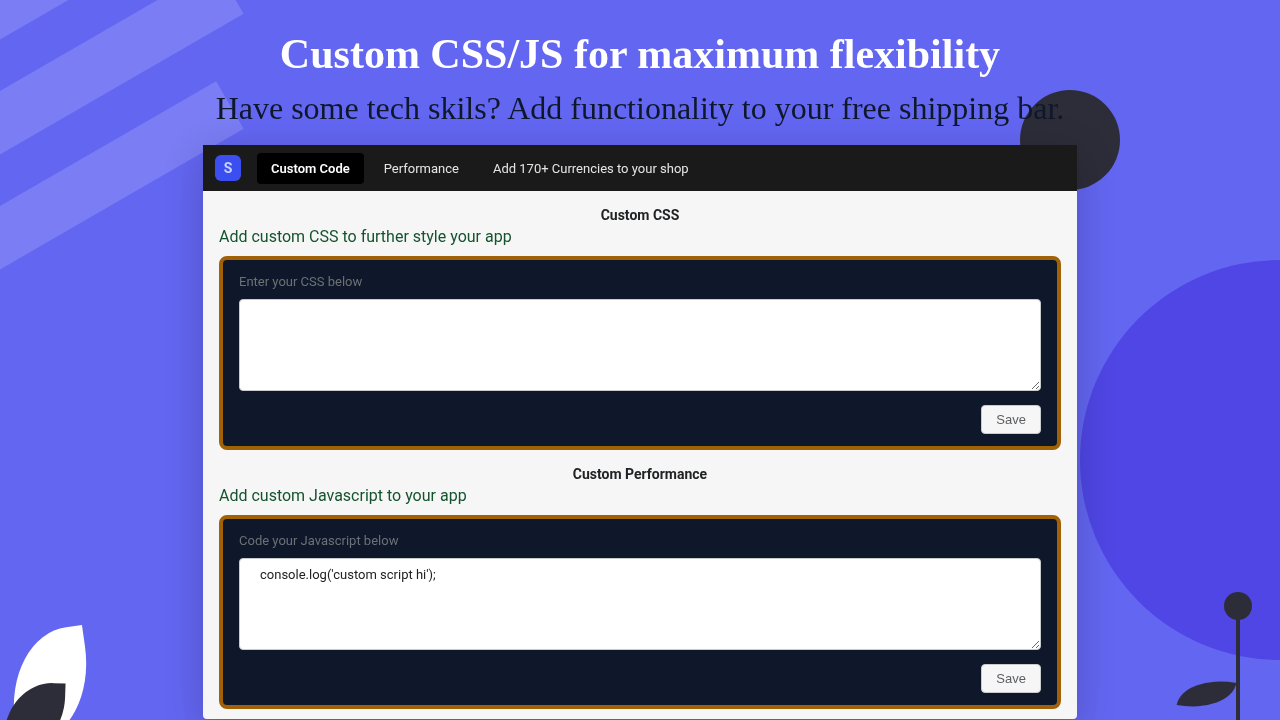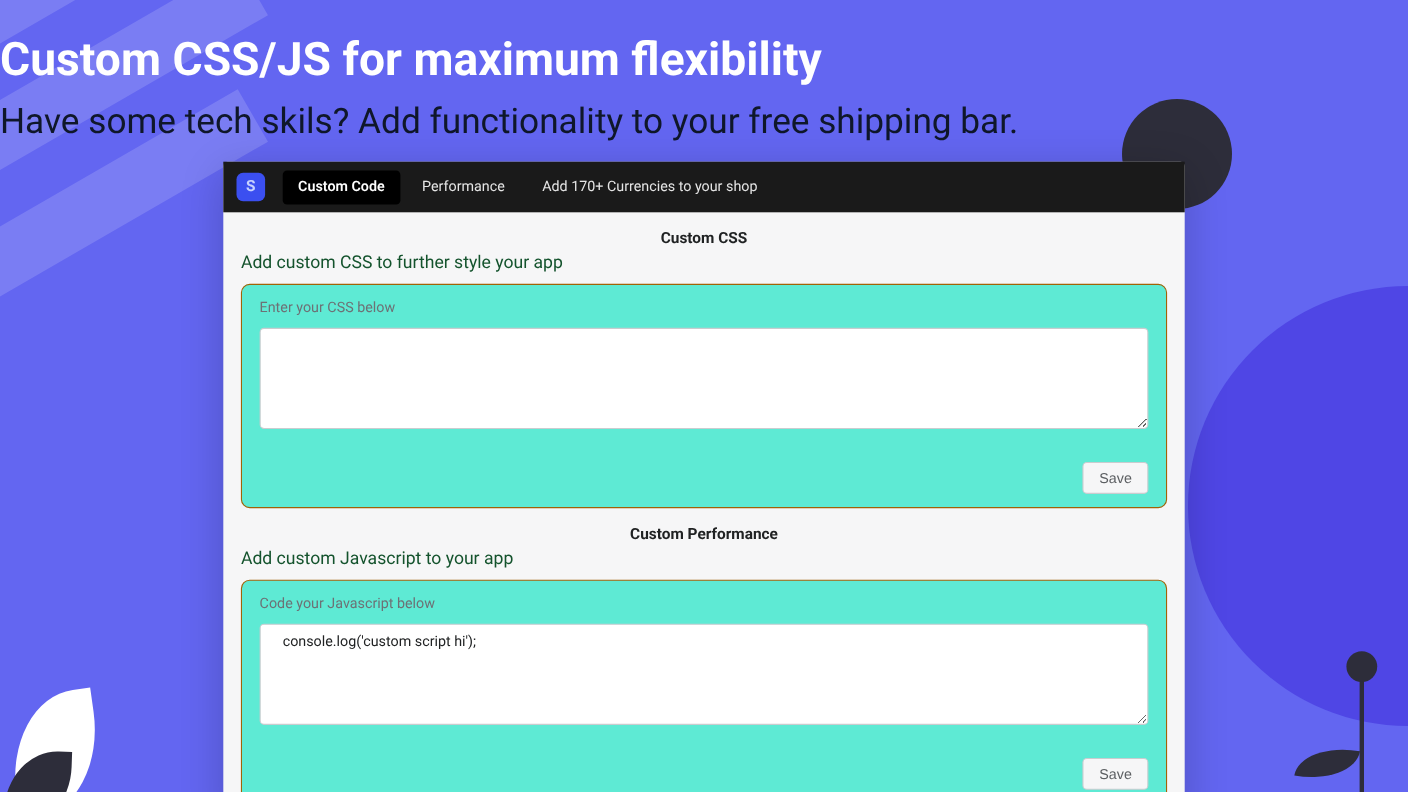--- a/index.html
+++ b/index.html
@@ -119,21 +119,21 @@
       bottom: 6px;
       left: 50%;
       transform: translateX(-50%);
       width: 28px;
       height: 28px;
       border: 3px solid #fff;
       border-radius: 50%;
       z-index: 6;
     }
     
-    .hero { padding-top: 30px; position: relative; z-index: 6; }
+    .hero { text-align: center; padding-top: 30px; position: relative; z-index: 6; font-family: Liberation Serif, serif; }
     .hero h1 { color: #fff; font-size: 42px; font-weight: 700; }
     .hero p { color: #0f172a; font-size: 32px; font-weight: 400; margin-top: 12px; }
     
     .app {
       width: 874px;
       margin: 18px auto 0;
       background: #f6f6f7;
       border-radius: 4px;
       position: relative;
       z-index: 10;
@@ -166,40 +166,40 @@
       font-size: 13px;
       padding: 8px 14px;
       border-radius: 4px;
       cursor: pointer;
     }
     .nav-item.active { background: #000; color: #fff; font-weight: 600; }
     .section { padding: 16px 16px 0; }
     .section-title { font-size: 14px; font-weight: 700; color: #202223; text-align: center; }
     .section-sub { font-size: 16px; color: #14532d; margin-top: 4px; }
     .card {
-      background: #5eead4;
-      border: 1px solid #a16207;
+      background: #0f172a;
+      border: 4px solid #a16207;
       border-radius: 8px;
       margin-top: 10px;
       padding: 14px 16px 12px;
     }
     .card-label { font-size: 13px; color: #6d7175; margin-bottom: 10px; }
     .code-area {
       width: 100%;
       border: 1px solid #c9cccf;
       border-radius: 4px;
       min-height: 92px;
       resize: vertical;
       font-family: inherit;
       font-size: 13px;
       padding: 8px 20px;
       outline: none;
       color: #202223;
     }
-    .card-actions { display: flex; justify-content: flex-end; margin-top: 26px; }
+    .card-actions { display: flex; justify-content: flex-end; margin-top: 10px; }
     .btn-save {
       background: #f6f6f7;
       border: 1px solid #c9cccf;
       border-radius: 4px;
       color: #5c5f62;
       font-size: 13px;
       padding: 6px 14px;
       cursor: pointer;
       font-weight: 500;
     }

